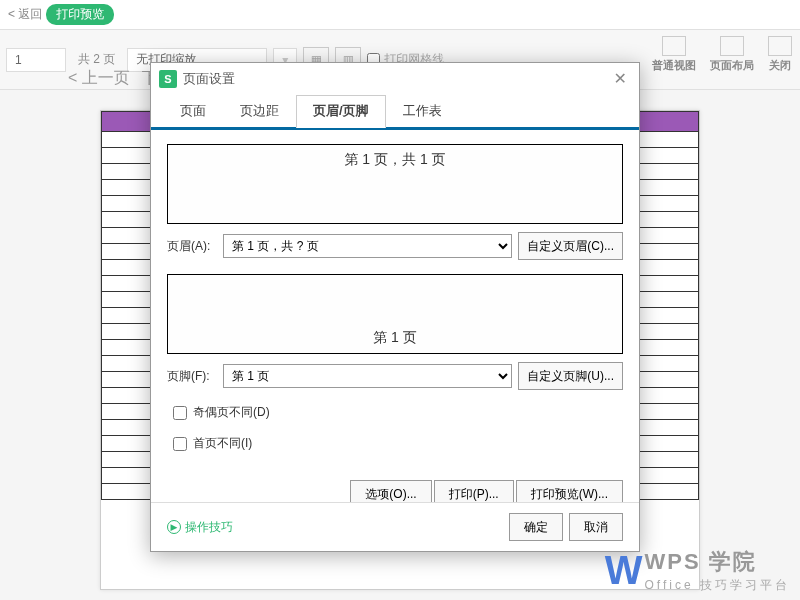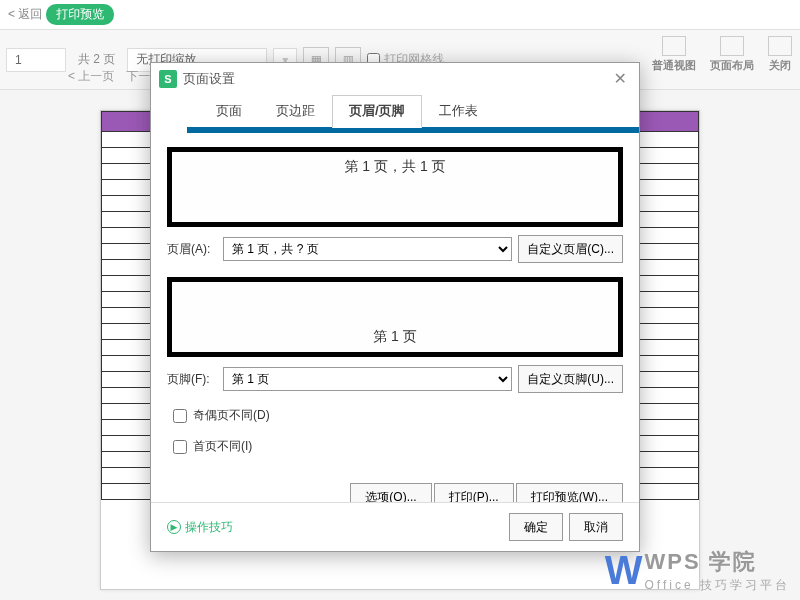--- a/index.html
+++ b/index.html
@@ -5,37 +5,37 @@
 * { margin: 0; padding: 0; box-sizing: border-box; }
 body { font-family: "Microsoft YaHei", Arial, sans-serif; font-size: 12px; background: #fff; position: relative; width: 800px; height: 600px; overflow: hidden; }
 .topbar { height: 30px; background: #fff; border-bottom: 1px solid #e0e0e0; display: flex; align-items: center; padding: 0 8px; }
 .back-link { color: #888; cursor: pointer; font-size: 12px; }
 .badge-green { background: #2eb872; color: #fff; padding: 2px 10px; border-radius: 10px; font-size: 12px; margin-left: 4px; }
 .toolbar { height: 60px; background: #f7f7f7; border-bottom: 1px solid #e0e0e0; display: flex; align-items: center; padding: 0 6px; gap: 6px; }
 .toolbar .box { border: 1px solid #ddd; background: #fff; height: 24px; display: flex; align-items: center; padding: 0 8px; color: #666; font-size: 12px; }
 .toolbar .box.input { width: 60px; }
 .toolbar .pagecount { color: #888; font-size: 12px; margin: 0 6px; }
 .toolbar .icon-outline { width: 26px; height: 26px; border: 1px solid #ccc; display: flex; align-items: center; justify-content: center; color: #aaa; }
-.nav-row { display: flex; gap: 12px; color: #999; font-size: 12px; padding: 2px 8px; }
+.nav-row { display: flex; gap: 12px; color: #999; font-size: 16px; padding: 2px 8px; }
 .preview-area { position: absolute; left: 0; top: 90px; right: 0; bottom: 0; background: #f5f5f5; padding: 20px 0 0 100px; }
 .sheet { background: #fff; border: 1px solid #ccc; width: 600px; height: 480px; box-shadow: 0 0 4px rgba(0,0,0,0.1); padding: 0; }
 .sheet table { border-collapse: collapse; width: 100%; margin-top: 0; }
 .sheet th { background: #9b59b6; color: #fff; border: 1px solid #333; padding: 2px; font-size: 11px; width: 30px; height: 16px; }
 .sheet td { border: 1px solid #333; height: 16px; font-size: 11px; text-align: center; width: 30px; }
 .sheet td.wide { width: auto; }
 .dialog { position: absolute; left: 150px; top: 62px; width: 490px; height: 490px; background: #fff; border: 1px solid #999; box-shadow: 0 4px 20px rgba(0,0,0,0.3); display: flex; flex-direction: column; }
 .dialog-title { height: 32px; display: flex; align-items: center; padding: 0 8px; border-bottom: 1px solid transparent; }
 .dialog-title .sicon { width: 18px; height: 18px; background: #2eb872; color: #fff; display: flex; align-items: center; justify-content: center; font-size: 11px; border-radius: 2px; margin-right: 6px; font-weight: bold; }
 .dialog-title .ttl { color: #555; font-size: 13px; }
 .dialog-title .close { margin-left: auto; color: #888; cursor: pointer; font-size: 16px; padding: 0 4px; }
-.tabs { display: flex; padding: 0 12px; border-bottom: 6px solid #0369a1; margin-left: 36px; }
+.tabs { display: flex; padding: 0 12px; border-bottom: 3px solid #0369a1; }
 .tab { padding: 6px 16px; font-size: 13px; color: #444; cursor: pointer; border: 1px solid transparent; position: relative; }
 .tab.active { border: 1px solid #ccc; border-bottom: 1px solid #fff; margin-bottom: -1px; background: #fff; font-weight: bold; }
 .dialog-body { flex: 1; padding: 10px 16px; overflow: auto; }
-.preview-box { border: 5px solid #000000; height: 80px; margin-bottom: 8px; display: flex; align-items: flex-start; justify-content: center; padding-top: 6px; font-size: 14px; color: #333; background: #fefefe; margin-top: 4px; }
+.preview-box { border: 1px solid #000000; height: 80px; margin-bottom: 8px; display: flex; align-items: flex-start; justify-content: center; padding-top: 6px; font-size: 14px; color: #333; background: #fefefe; margin-top: 4px; }
 .preview-box.footer-box { align-items: flex-end; padding-bottom: 6px; }
 .form-row { display: flex; align-items: center; gap: 6px; margin: 6px 0; }
 .form-row label { font-size: 12px; color: #333; width: 50px; }
 .form-row select { flex: 1; height: 24px; border: 1px solid #999; font-size: 12px; padding: 0 4px; background: #fff; }
 .form-row .side-btn { height: 28px; border: 1px solid #999; background: #f8f8f8; padding: 0 8px; font-size: 12px; cursor: pointer; }
 .check-row { display: flex; align-items: center; gap: 6px; margin: 14px 0 6px 6px; font-size: 12px; color: #333; }
 .check-row input { width: 14px; height: 14px; }
 .btn-row { display: flex; gap: 2px; justify-content: flex-end; margin-top: 28px; }
 .btn-row button, .dialog-footer button { height: 28px; border: 1px solid #999; background: #f8f8f8; padding: 0 14px; font-size: 12px; cursor: pointer; }
 .dialog-footer { border-top: 1px solid #ddd; padding: 10px 16px; display: flex; align-items: center; }

